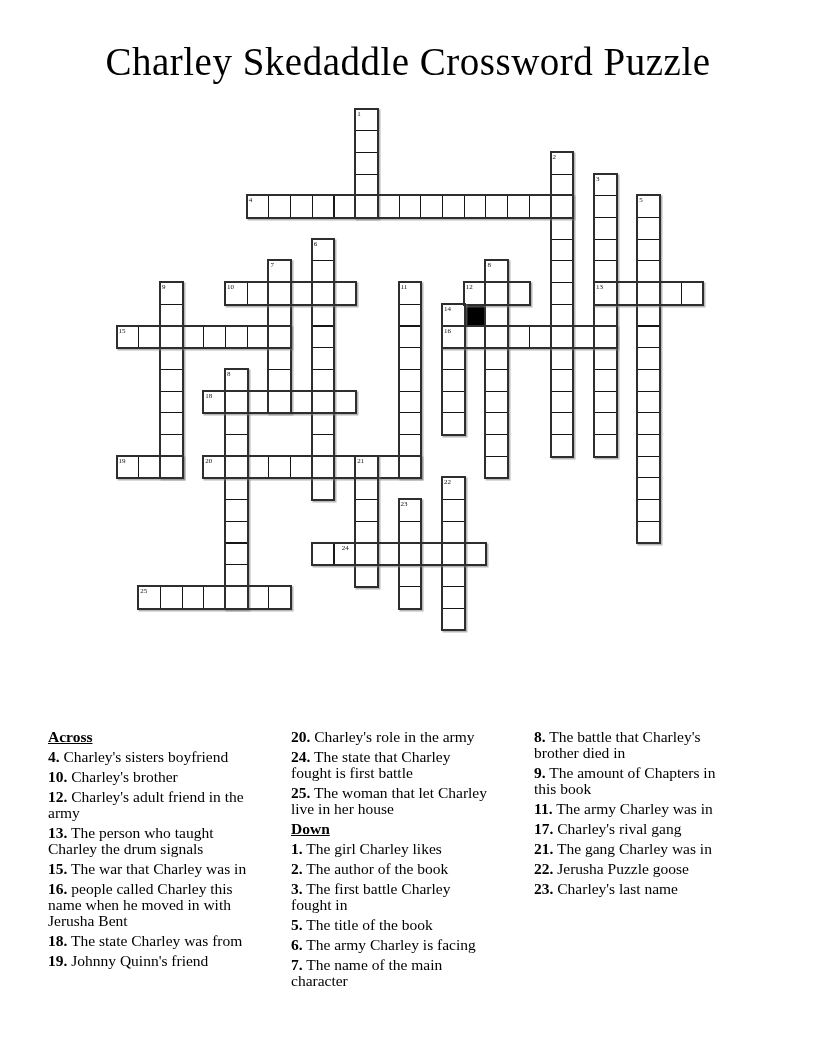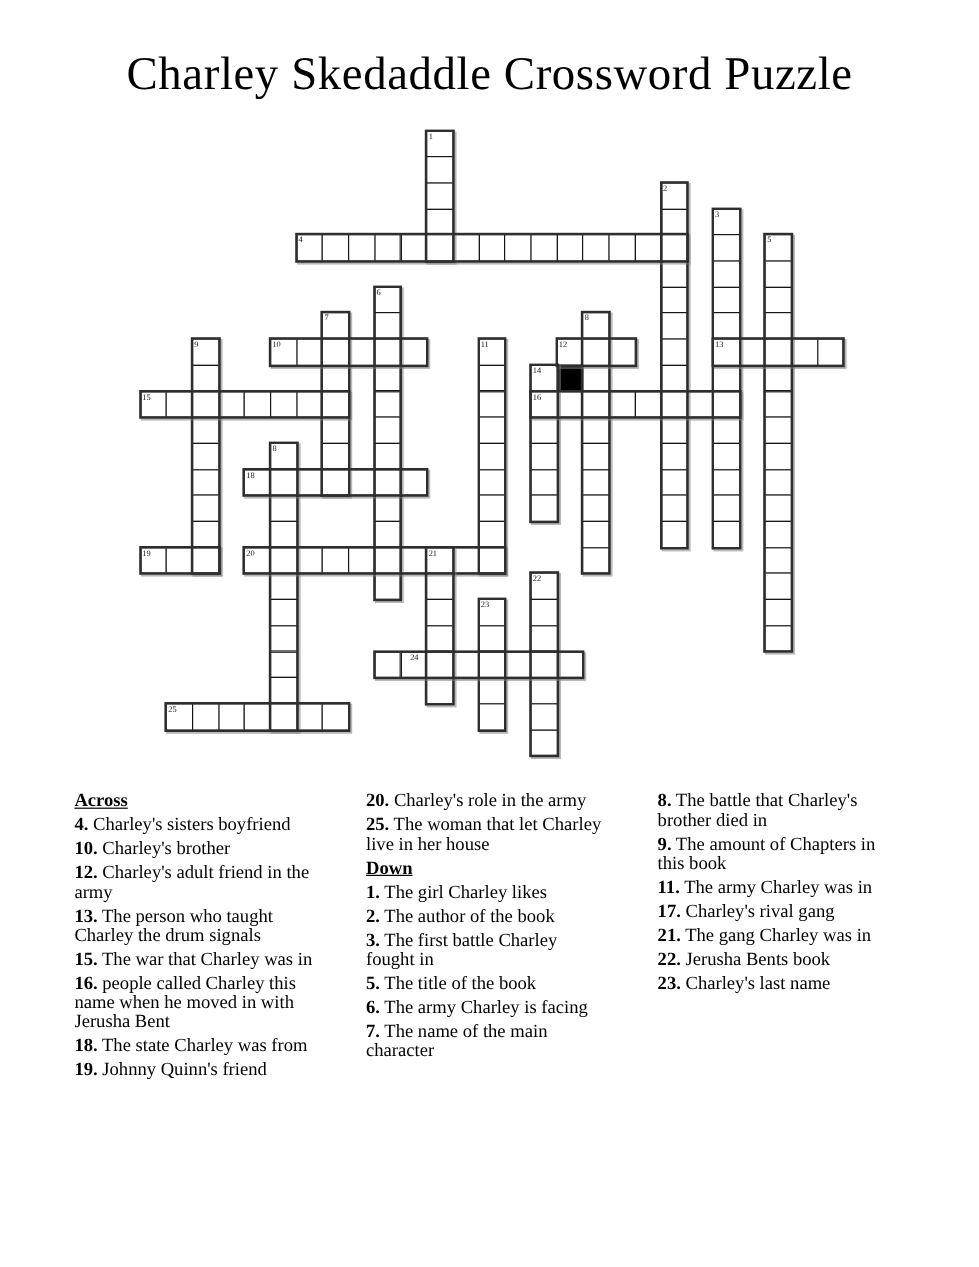--- a/index.html
+++ b/index.html
@@ -20,21 +20,21 @@
   .cell.black { background:#000; }
   .word-outline {
     position:absolute; box-sizing:border-box; background:transparent;
     border:2px solid #2e2e2e; pointer-events:none;
     box-shadow:1.5px 1.5px 0 rgba(125,125,125,0.55);
   }
   .cell-num {
     position:absolute; font-size:7px; line-height:7px; color:#111;
     font-family:"Liberation Serif", serif; pointer-events:none;
   }
-  .clue-col { position:absolute; top:660px;margin-left:14px; }
+  .clue-col { position:absolute; top:729px; }
   .clue-header {
     font-size:15.5px; font-weight:bold; text-decoration:underline;
     line-height:16px; margin:0 0 4px 0;
   }
   .clue { font-size:15.5px; line-height:16px; margin:0 0 4px 0; }
   .clue b { font-weight:bold; }
   .clue .clue-text { white-space:pre-line; }
 </style>
 </head>
 <body>
@@ -314,36 +314,38 @@
 Charley the drum signals</span></p>
       <p class="clue"><b>15.</b><span class="clue-text"> The war that Charley was in</span></p>
       <p class="clue"><b>16.</b><span class="clue-text"> people called Charley this
 name when he moved in with
 Jerusha Bent</span></p>
       <p class="clue"><b>18.</b><span class="clue-text"> The state Charley was from</span></p>
       <p class="clue"><b>19.</b><span class="clue-text"> Johnny Quinn's friend</span></p>
     </div>
   <div class="clue-col" id="clue-col-1" style="left:291px; width:222px;">
       <p class="clue"><b>20.</b><span class="clue-text"> Charley's role in the army</span></p>
+      <p class="clue"><b>24.</b><span class="clue-text"> The state that Charley
+fought is first battle</span></p>
       <p class="clue"><b>25.</b><span class="clue-text"> The woman that let Charley
 live in her house</span></p>
       <div class="clue-header">Down</div>
       <p class="clue"><b>1.</b><span class="clue-text"> The girl Charley likes</span></p>
       <p class="clue"><b>2.</b><span class="clue-text"> The author of the book</span></p>
       <p class="clue"><b>3.</b><span class="clue-text"> The first battle Charley
 fought in</span></p>
       <p class="clue"><b>5.</b><span class="clue-text"> The title of the book</span></p>
       <p class="clue"><b>6.</b><span class="clue-text"> The army Charley is facing</span></p>
       <p class="clue"><b>7.</b><span class="clue-text"> The name of the main
 character</span></p>
     </div>
   <div class="clue-col" id="clue-col-2" style="left:534px; width:238px;">
       <p class="clue"><b>8.</b><span class="clue-text"> The battle that Charley's
 brother died in</span></p>
       <p class="clue"><b>9.</b><span class="clue-text"> The amount of Chapters in
 this book</span></p>
       <p class="clue"><b>11.</b><span class="clue-text"> The army Charley was in</span></p>
       <p class="clue"><b>17.</b><span class="clue-text"> Charley's rival gang</span></p>
       <p class="clue"><b>21.</b><span class="clue-text"> The gang Charley was in</span></p>
-      <p class="clue"><b>22.</b><span class="clue-text"> Jerusha Bents book</span></p>
+      <p class="clue"><b>22.</b><span class="clue-text"> Jerusha Puzzle goose</span></p>
       <p class="clue"><b>23.</b><span class="clue-text"> Charley's last name</span></p>
     </div>
 </div>
 
 </body></html>

